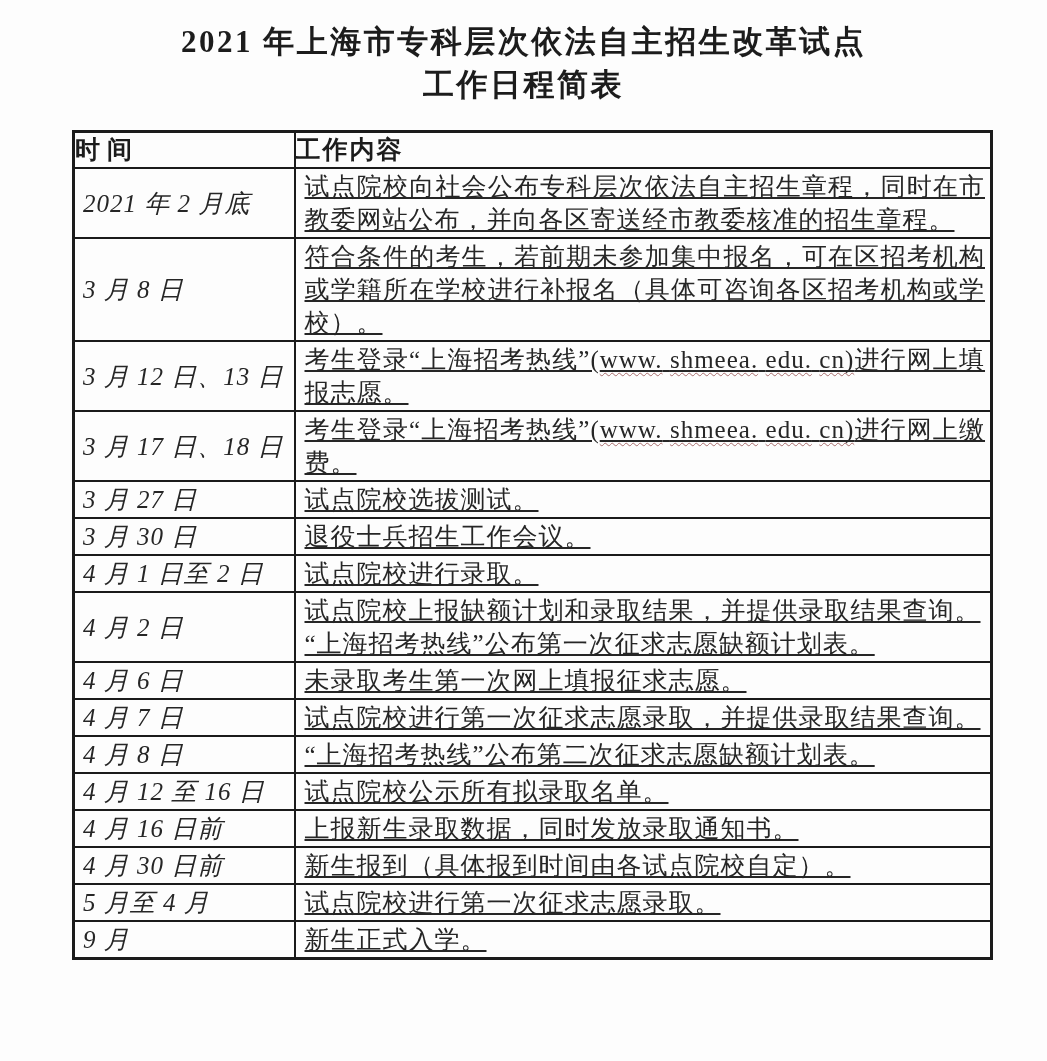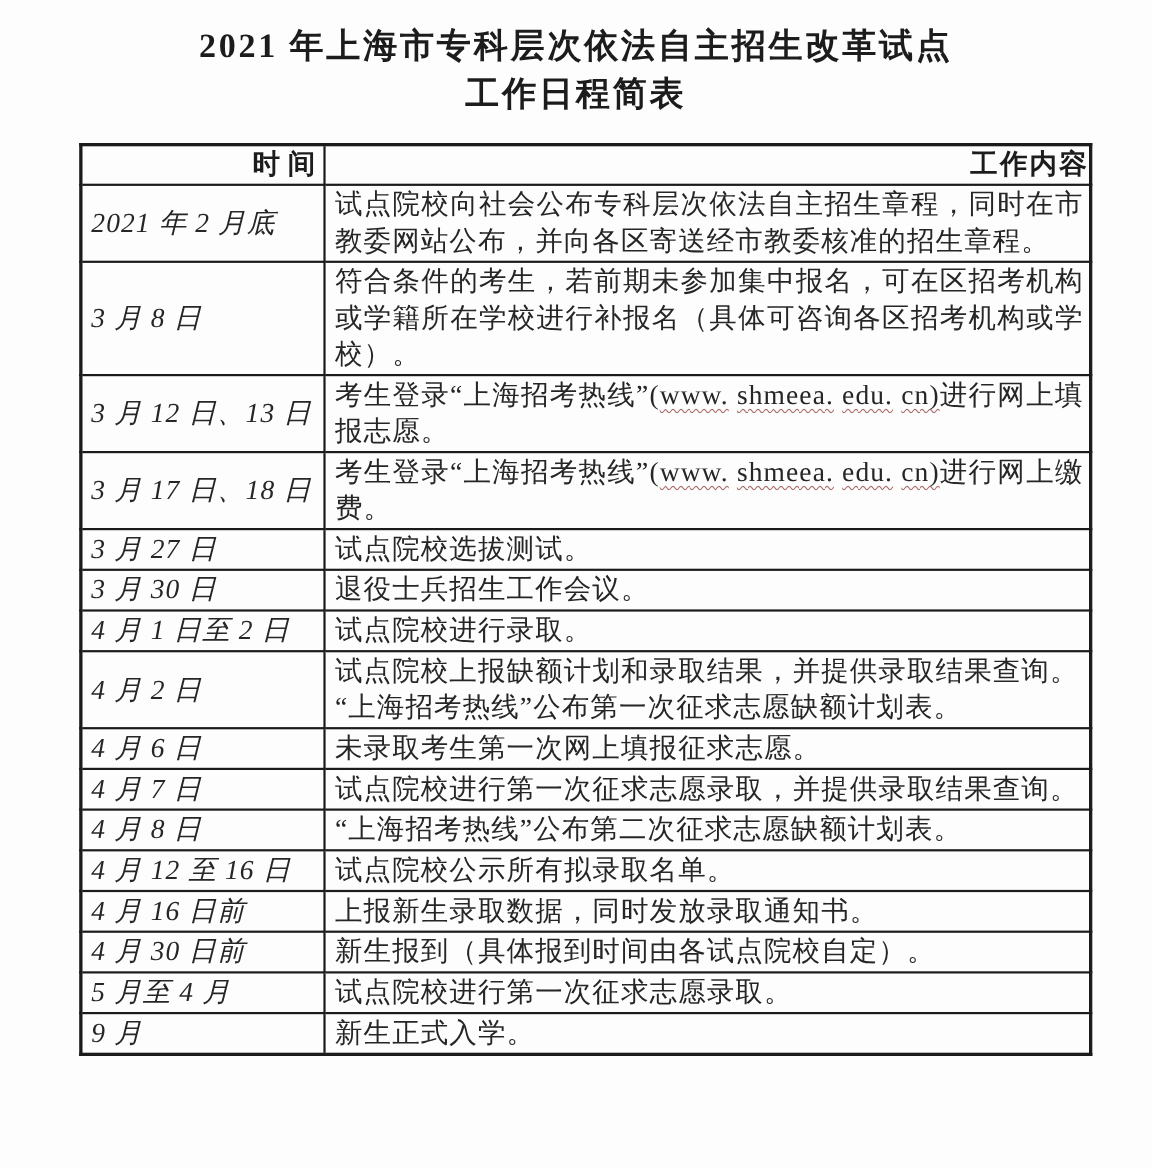--- a/index.html
+++ b/index.html
@@ -31,39 +31,40 @@
   }
   .col-time { width: 221px; }
   th, td {
     border: 2px solid #1b1b1b;
     vertical-align: middle;
     font-size: 25px;
     color: #262626;
   }
   th {
     font-weight: bold;
-    text-align: right;
+    text-align: left;
     line-height: 30px;
     padding: 2px 0;
     letter-spacing: 2px;
     color: #1c1c1c;
   }
   th:first-child { letter-spacing: 7px; }
   td.time-cell {
     padding: 1px 4px 1px 8px;
     line-height: 33px;
     letter-spacing: 1px;
     white-space: nowrap;
     font-style: italic;
   }
   td.content-cell {
     padding: 1px 5px 1px 9px;
     line-height: 33px;
     letter-spacing: 1px;
     text-align: justify;
+    text-decoration: underline;
   }
   .squiggle {
     text-decoration-line: underline;
     text-decoration-style: wavy;
     text-decoration-color: #a86e6e;
     text-decoration-thickness: 1px;
     text-underline-offset: 4px;
     text-decoration-skip-ink: none;
   }
 </style>

